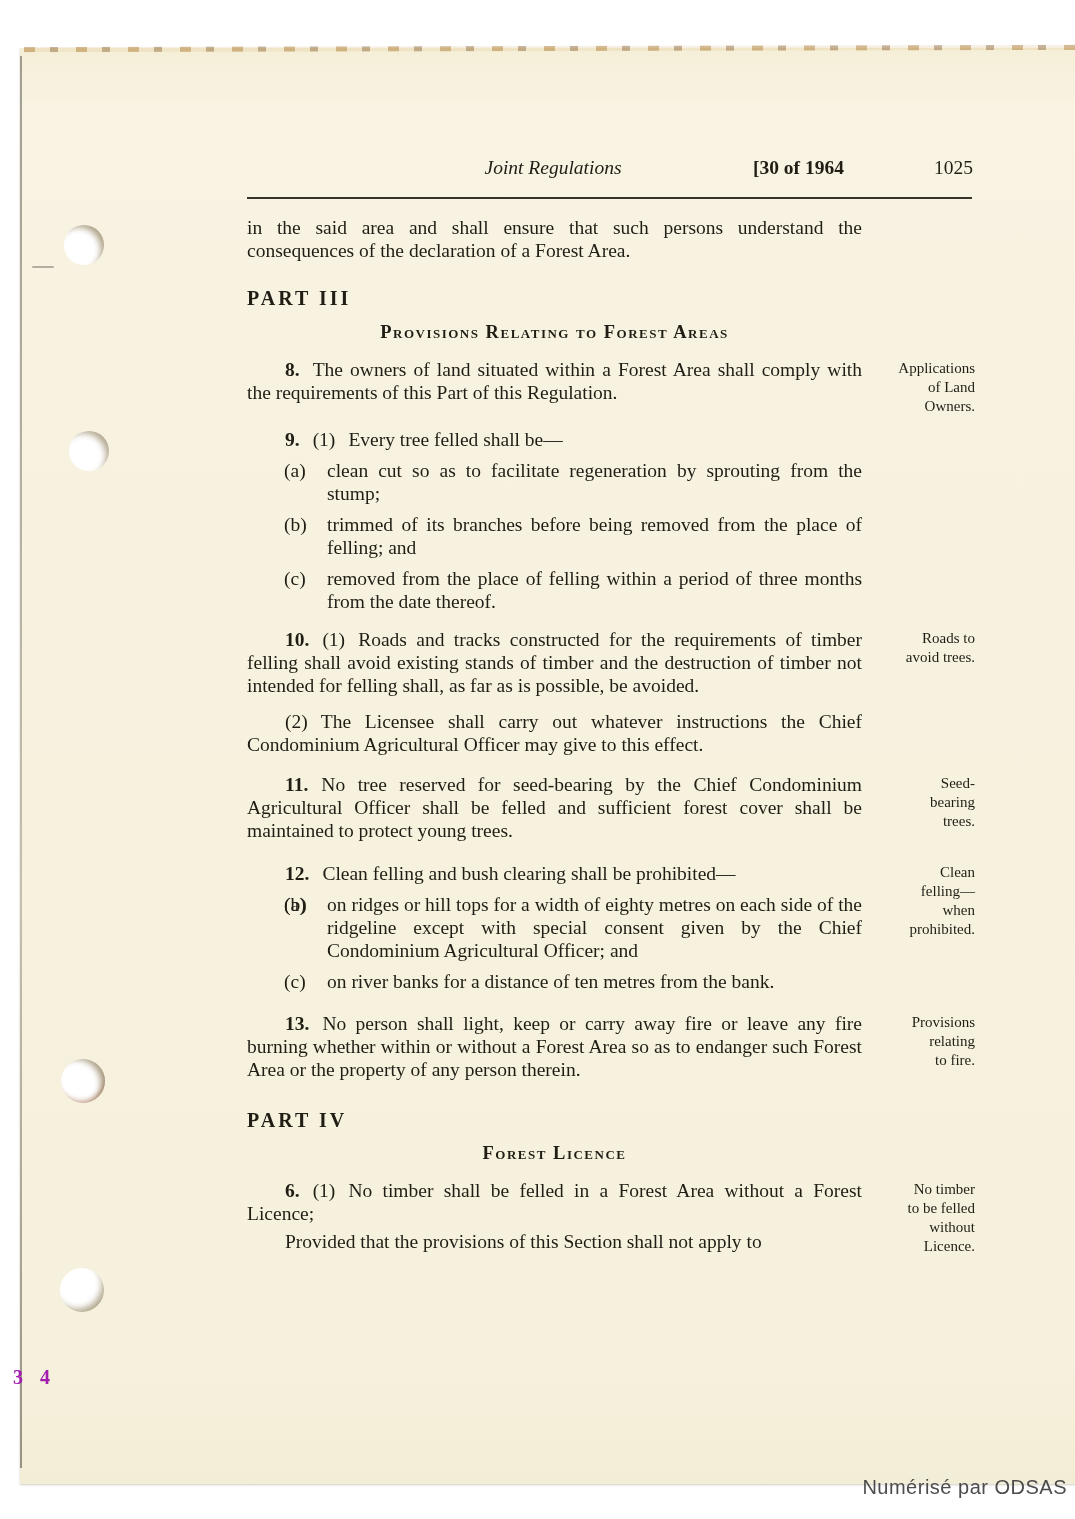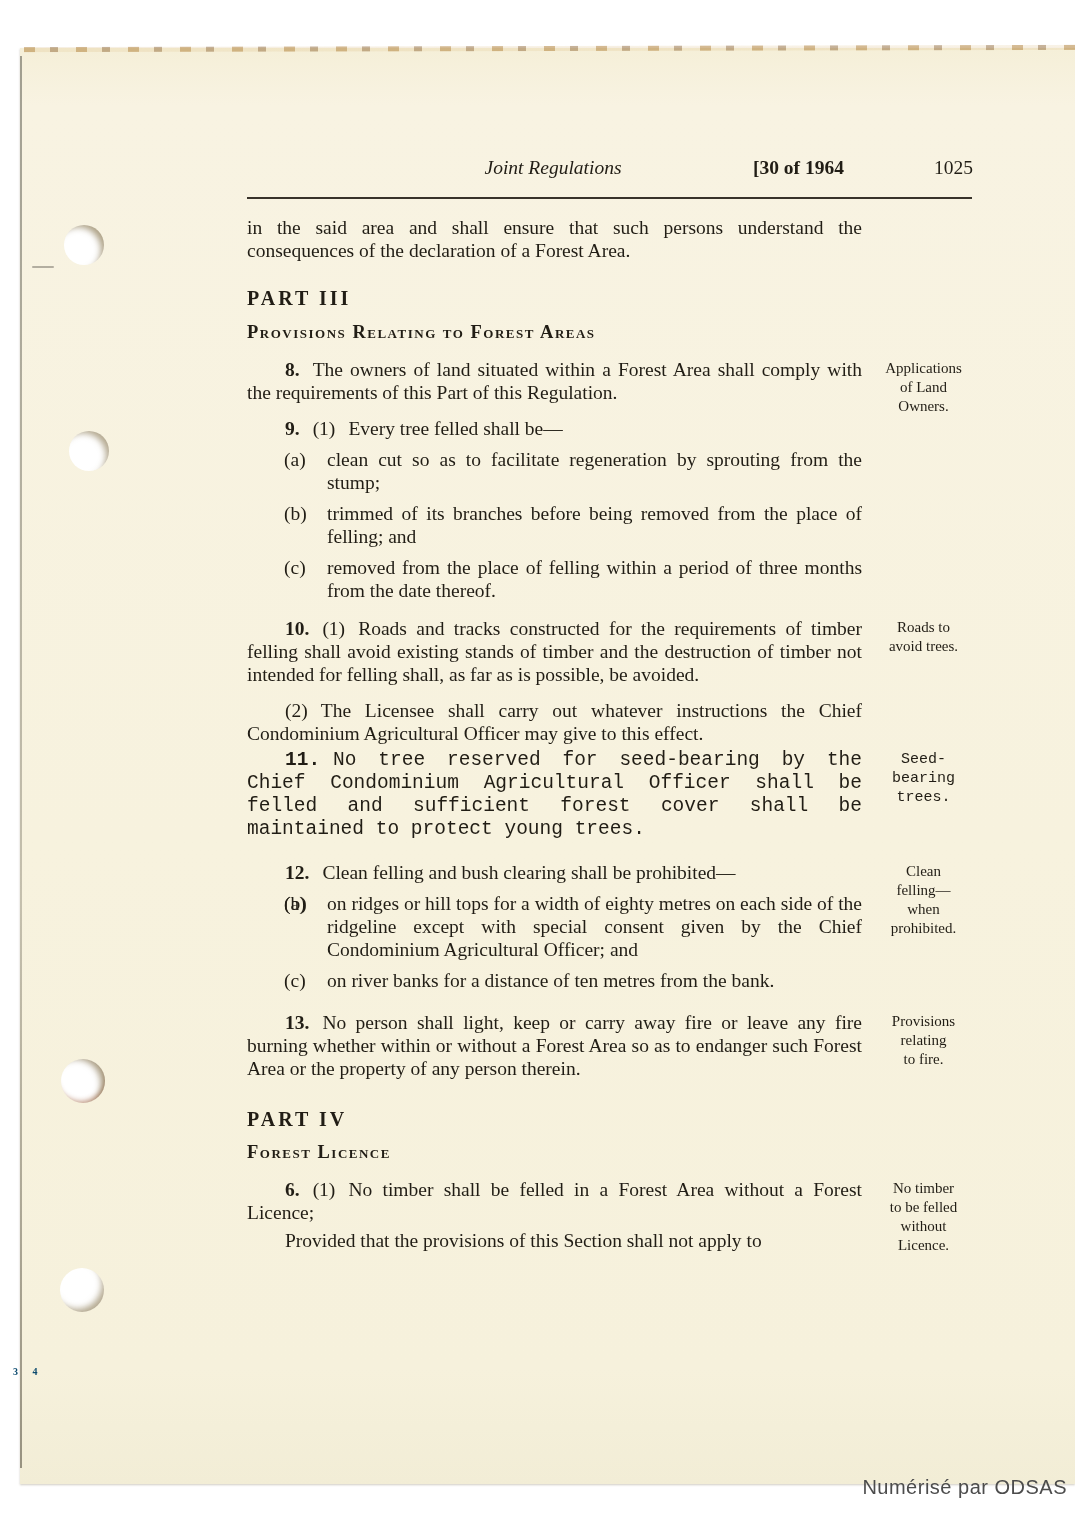--- a/index.html
+++ b/index.html
@@ -51,50 +51,50 @@
   .num{font-weight:bold;padding-right:13px;}
   .sub{padding-right:13px;}
   
   .header-row{position:relative;height:23px;width:728px;}
   .hdr-title{position:absolute;left:306px;transform:translateX(-50%);font-style:italic;}
   .hdr-ref{position:absolute;left:506px;font-weight:bold;}
   .hdr-page{position:absolute;right:2px;}
   .rule{margin-top:18px;width:725px;height:2px;background:#38332a;}
   
   .part-heading{width:615px;font-weight:bold;letter-spacing:3px;font-size:20px;line-height:23px;}
-  .part-subheading{width:615px;font-variant:small-caps;font-weight:bold;letter-spacing:1.5px;font-size:18.5px;line-height:23px;}
+  .part-subheading{width:615px;text-align:center;font-variant:small-caps;font-weight:bold;letter-spacing:1.5px;font-size:18.5px;line-height:23px;}
   
   .section{position:relative;}
   .margin-note{
     position:absolute;left:625px;top:1px;width:103px;
-    font-size:15px;line-height:19px;text-align:center;white-space:pre-line;text-indent:0;
+    font-size:15px;line-height:19px;text-align:right;white-space:pre-line;text-indent:0;
   }
   
   .item{position:relative;width:615px;padding-left:80px;box-sizing:border-box;text-align:justify;margin-top:8px;}
   .item-label{position:absolute;left:37px;}
   
   .mt-intro{margin-top:17px;}
   .mt-part3{margin-top:25px;}
   .mt-sub3{margin-top:11px;}
   .mt-s8{margin-top:14px;}
-  .mt-s9{margin-top:13px;}
+  .mt-s9{margin-top:24px;}
   .mt-s10{margin-top:15px;}
   .mt-s10b{margin-top:13px;}
-  .mt-s11{margin-top:4px;font-family:Liberation Mono, monospace;}
+  .mt-s11{margin-top:17px;}
   .mt-s12{margin-top:20px;}
   .mt-s13{margin-top:19px;}
   .mt-s14{margin-top:22px;}
   .mt-part4{margin-top:28px;}
   .mt-sub4{margin-top:10px;}
   .mt-s15{margin-top:14px;}
   .mt-proviso{margin-top:5px;}
   
   .edge-mark{
-    position:absolute;left:13px;top:1366px;font-size:10px;font-weight:bold;
-    letter-spacing:6px;color:#0c4a6e;
+    position:absolute;left:13px;top:1366px;font-size:20px;font-weight:bold;
+    letter-spacing:6px;color:#a21caf;
   }
   .watermark{
     position:absolute;right:8px;top:1476px;
     font-family:"Liberation Sans", sans-serif;font-size:20px;color:#4c4c4c;letter-spacing:.5px;
   }
 </style>
 </head>
 <body>
 
 <div class="paper"></div>

